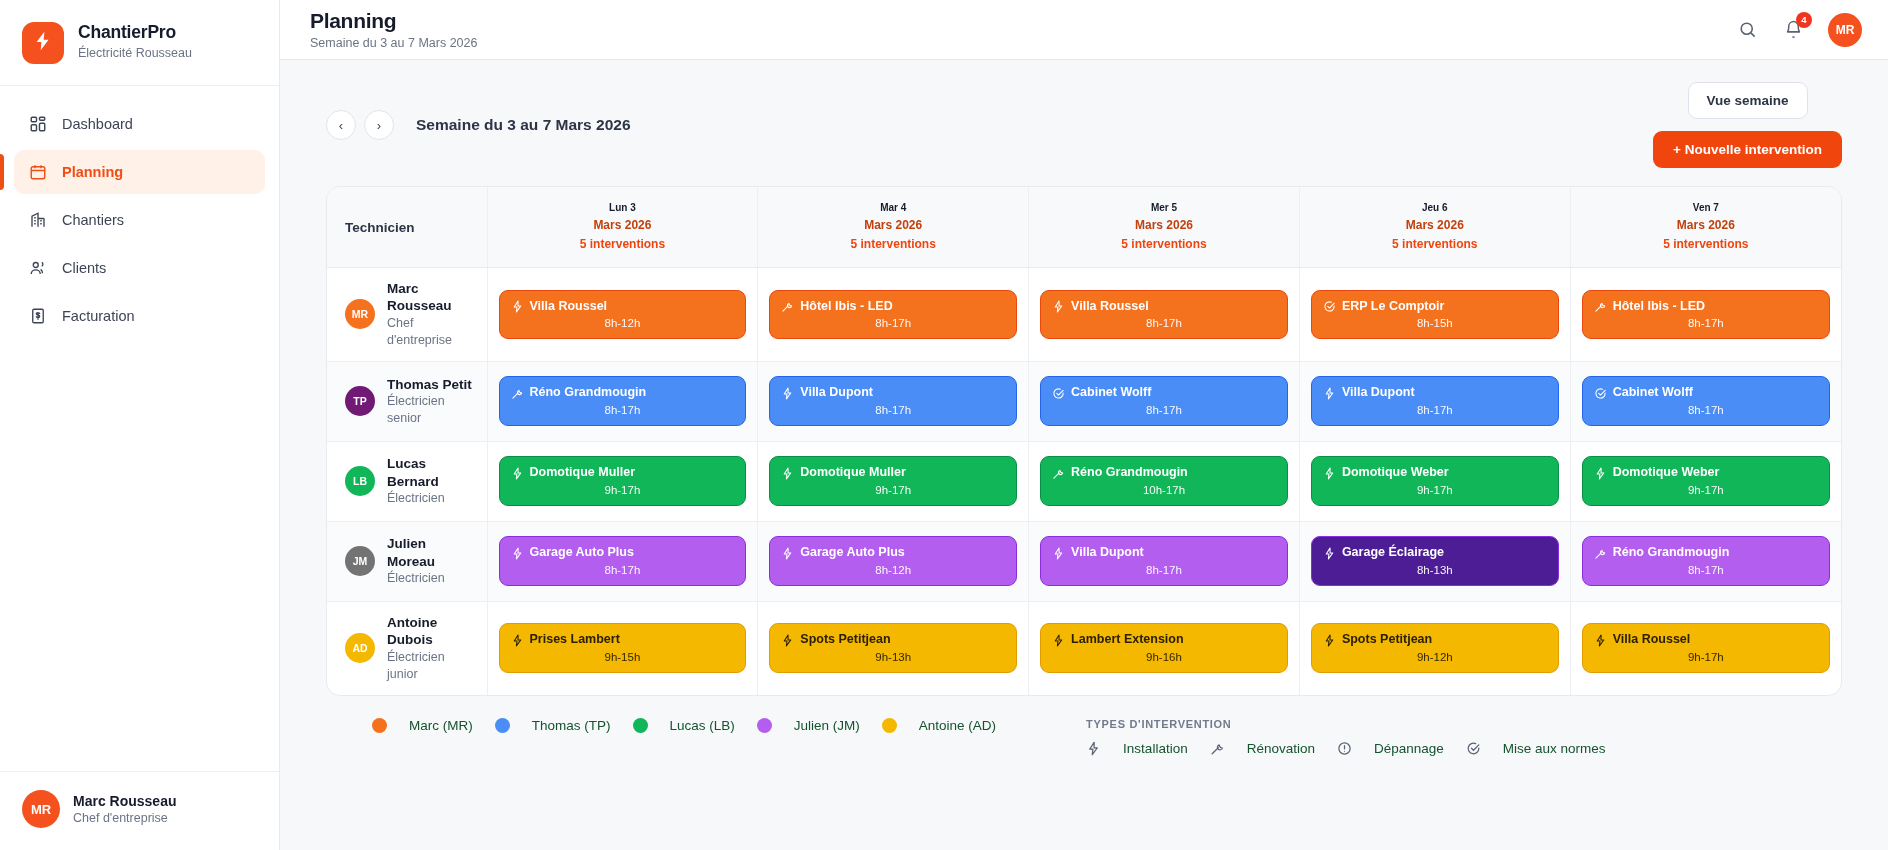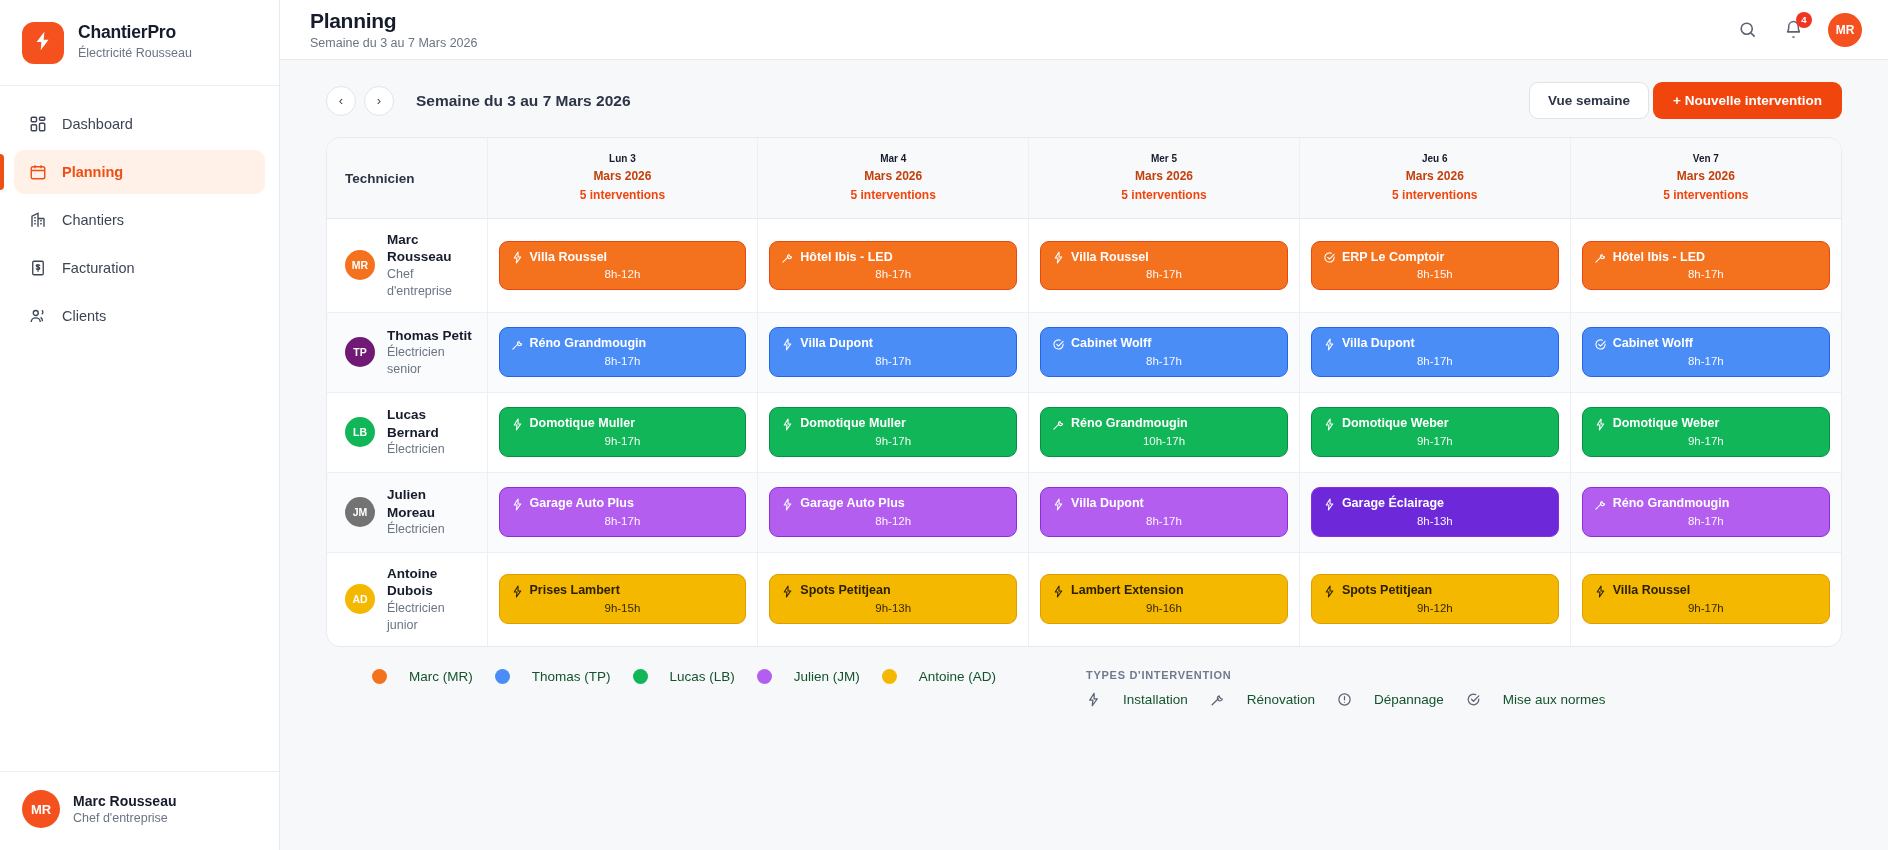--- a/index.html
+++ b/index.html
@@ -96,21 +96,21 @@
 
   .toolbar { display: flex; align-items: center; gap: 0; margin-bottom: 18px; }
   .nav-arrows { display: flex; gap: 8px; }
   .circ-btn {
     width: 30px; height: 30px; border-radius: 50%;
     background: #fff; border: 1px solid #e2e5ea;
     display: flex; align-items: center; justify-content: center;
     color: #3d4555; font-size: 13px; cursor: pointer;
   }
   .week-label { font-size: 15.5px; font-weight: 600; color: #2c3446; margin-left: 22px; }
-  .toolbar-right { margin-left: auto; display: flex; align-items: center; gap: 4px; }
+  .toolbar-right { margin-left: auto; display: flex; align-items: center; gap: 12px; flex-direction: column; }
   .btn-outline {
     background: #fff; border: 1px solid #dfe2e8; border-radius: 9px;
     padding: 10px 18px; font-size: 13.5px; font-weight: 600; color: #2c3446; cursor: pointer;
     font-family: inherit;
   }
   .btn-primary {
     background: #f0460e; border: none; border-radius: 9px;
     padding: 11px 20px; font-size: 13.5px; font-weight: 700; color: #fff; cursor: pointer;
     font-family: inherit;
   }
@@ -207,35 +207,35 @@
               <path d="M4 21V7l8-4v18"></path>
               <path d="M12 10h7a1 1 0 0 1 1 1v10"></path>
               <path d="M7 9h2M7 13h2M7 17h2M15 13h2M15 17h2"></path>
             </svg>
         </span>
         <span>Chantiers</span>
       </div>
       <div class="nav-item">
         <span class="nav-ico">
           <svg viewBox="0 0 24 24" fill="none" stroke="currentColor" stroke-width="1.8">
-              <rect x="5" y="3" width="14" height="18" rx="1.6"></rect>
-              <path d="M12 7v10M14.3 9.2c0-1-1-1.6-2.3-1.6s-2.3.6-2.3 1.5 1 1.3 2.3 1.6 2.3.7 2.3 1.7-1 1.6-2.3 1.6-2.3-.6-2.3-1.6"></path>
-            </svg>
-        </span>
-        <span>Facturation</span>
-      </div>
-      <div class="nav-item">
-        <span class="nav-ico">
-          <svg viewBox="0 0 24 24" fill="none" stroke="currentColor" stroke-width="1.8">
               <circle cx="9" cy="8" r="3.3"></circle>
               <path d="M3 20c0-3.3 2.7-5.5 6-5.5s6 2.2 6 5.5"></path>
               <path d="M17 9.5a2.8 2.8 0 0 0 0-5M18 19c0-2.6-1-4.2-2.5-5.2"></path>
             </svg>
         </span>
         <span>Clients</span>
+      </div>
+      <div class="nav-item">
+        <span class="nav-ico">
+          <svg viewBox="0 0 24 24" fill="none" stroke="currentColor" stroke-width="1.8">
+              <rect x="5" y="3" width="14" height="18" rx="1.6"></rect>
+              <path d="M12 7v10M14.3 9.2c0-1-1-1.6-2.3-1.6s-2.3.6-2.3 1.5 1 1.3 2.3 1.6 2.3.7 2.3 1.7-1 1.6-2.3 1.6-2.3-.6-2.3-1.6"></path>
+            </svg>
+        </span>
+        <span>Facturation</span>
       </div>
     </nav>
 
     <div class="sidebar-user">
       <div class="avatar-circle su-av">MR</div>
       <div>
         <div class="su-name">Marc Rousseau</div>
         <div class="su-role">Chef d'entreprise</div>
       </div>
     </div>
@@ -593,21 +593,21 @@
                         <svg viewBox="0 0 24 24" fill="none" stroke="currentColor" stroke-width="2" stroke-linejoin="round" stroke-linecap="round">
                           <path d="M13 2 6 13h5l-1 9 8-11h-5z"></path>
                         </svg>
                       </span>
                       <span>Villa Dupont</span>
                     </div>
                     <div class="card-time">8h-17h</div>
                   </div>
                 </td>
                 <td class="slot">
-                  <div class="card" style="background:#6d28d9;border:1.5px solid #8b2ddd;color:#ffffff">
+                  <div class="card" style="background:#4c1d95;border:1.5px solid #8b2ddd;color:#ffffff">
                     <div class="card-title">
                       <span style="display:flex">
                         <svg viewBox="0 0 24 24" fill="none" stroke="currentColor" stroke-width="2" stroke-linejoin="round" stroke-linecap="round">
                           <path d="M13 2 6 13h5l-1 9 8-11h-5z"></path>
                         </svg>
                       </span>
                       <span>Garage Éclairage</span>
                     </div>
                     <div class="card-time">8h-13h</div>
                   </div>

